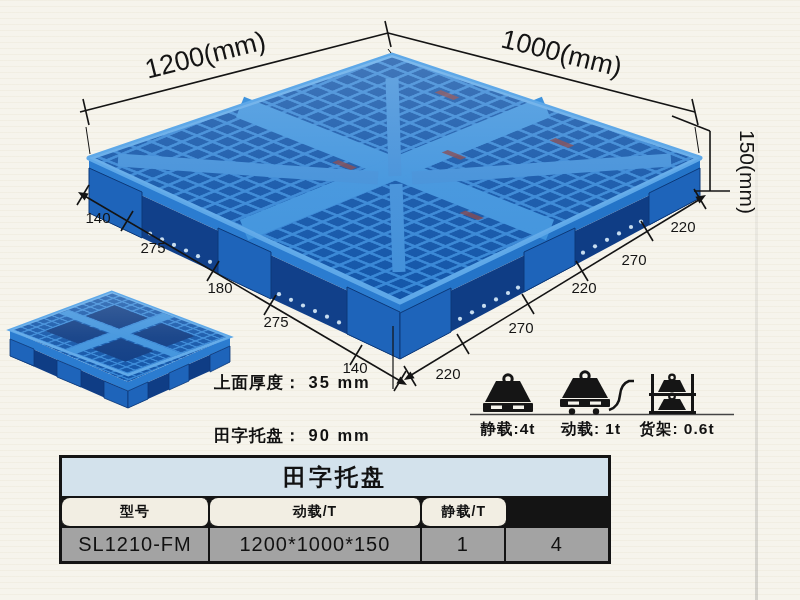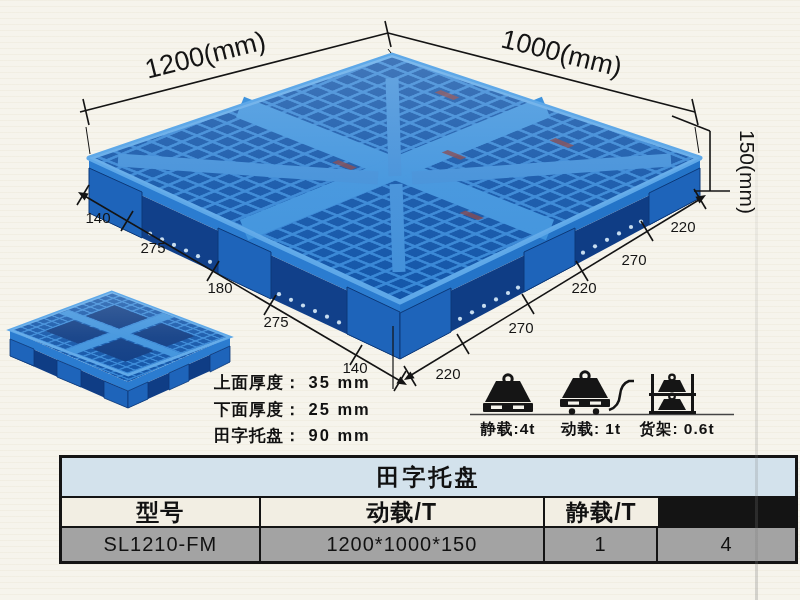--- a/index.html
+++ b/index.html
@@ -16,35 +16,35 @@
   .thick-row{
     position:absolute;left:214px;font-size:16.5px;font-weight:600;color:#111;
     letter-spacing:1px;white-space:nowrap;margin-top:12px;
   }
   .thick-val{margin-left:7px;letter-spacing:2px;}
   .load-label{
     position:absolute;top:419px;transform:translateX(-50%);
     font-size:15.5px;font-weight:700;color:#111;white-space:nowrap;letter-spacing:1px;
   }
   .spec-table{
-    position:absolute;left:59px;top:455px;width:739px;
+    position:absolute;left:59px;top:455px;width:552px;
     border:3px solid #141414;box-sizing:border-box;background:#141414;
   }
   .title-row{
     height:38px;background:#d3e2ec;border-bottom:2px solid #141414;
     display:flex;align-items:center;justify-content:center;
     font-size:23px;font-weight:700;color:#111;letter-spacing:3px;
   }
   .grid-row{display:grid;grid-template-columns:27.1% 38.8% 15.4% 18.7%;}
   .grid-row .cell{
     display:flex;align-items:center;justify-content:center;color:#111;
     border-right:2px solid #141414;box-sizing:border-box;white-space:nowrap;
   }
   .grid-row .cell:last-child{border-right:none;}
-  .header-row .cell{height:30px;background:#f2eee3;font-size:23px;font-weight:700;border-bottom:2px solid #141414;letter-spacing:1px;}
+  .header-row .cell{height:30px;background:#f2eee3;font-size:14px;font-weight:700;border-bottom:2px solid #141414;letter-spacing:1px;border-radius:8px;}
   .data-row .cell{height:33px;background:#a3a3a3;font-size:20px;letter-spacing:1px;}
   .scan-line{
     position:absolute;left:755px;top:130px;width:3px;height:470px;
     background:linear-gradient(180deg, rgba(140,140,140,0.05), rgba(120,120,120,0.28));
   }
 </style>
 </head>
 <body>
 
 <div id="stage">
@@ -249,23 +249,20 @@
         <path d="M664,380 L680,380 L686,392 L658,392 Z"></path>
         <circle cx="672" cy="396.5" r="2.8" fill="none" stroke="#151515" stroke-width="2.2"></circle>
         <path d="M664,399 L680,399 L686,410 L658,410 Z"></path>
       </g>
     </g>
   </svg>
 
   <div class="thick-row" style="top:360px">
     <span>上面厚度：</span><span class="thick-val">35 mm</span>
   </div>
-  <div class="thick-row" style="top:387px">
-    <span>下面厚度：</span><span class="thick-val">25 mm</span>
-  </div>
   <div class="thick-row" style="top:413px">
     <span>田字托盘：</span><span class="thick-val">90 mm</span>
   </div>
 
   <div class="load-label" style="left:508px">静载:4t</div>
   <div class="load-label" style="left:591px">动载: 1t</div>
   <div class="load-label" style="left:677px">货架: 0.6t</div>
 
   <div class="spec-table">
     <div class="title-row">田字托盘</div>

